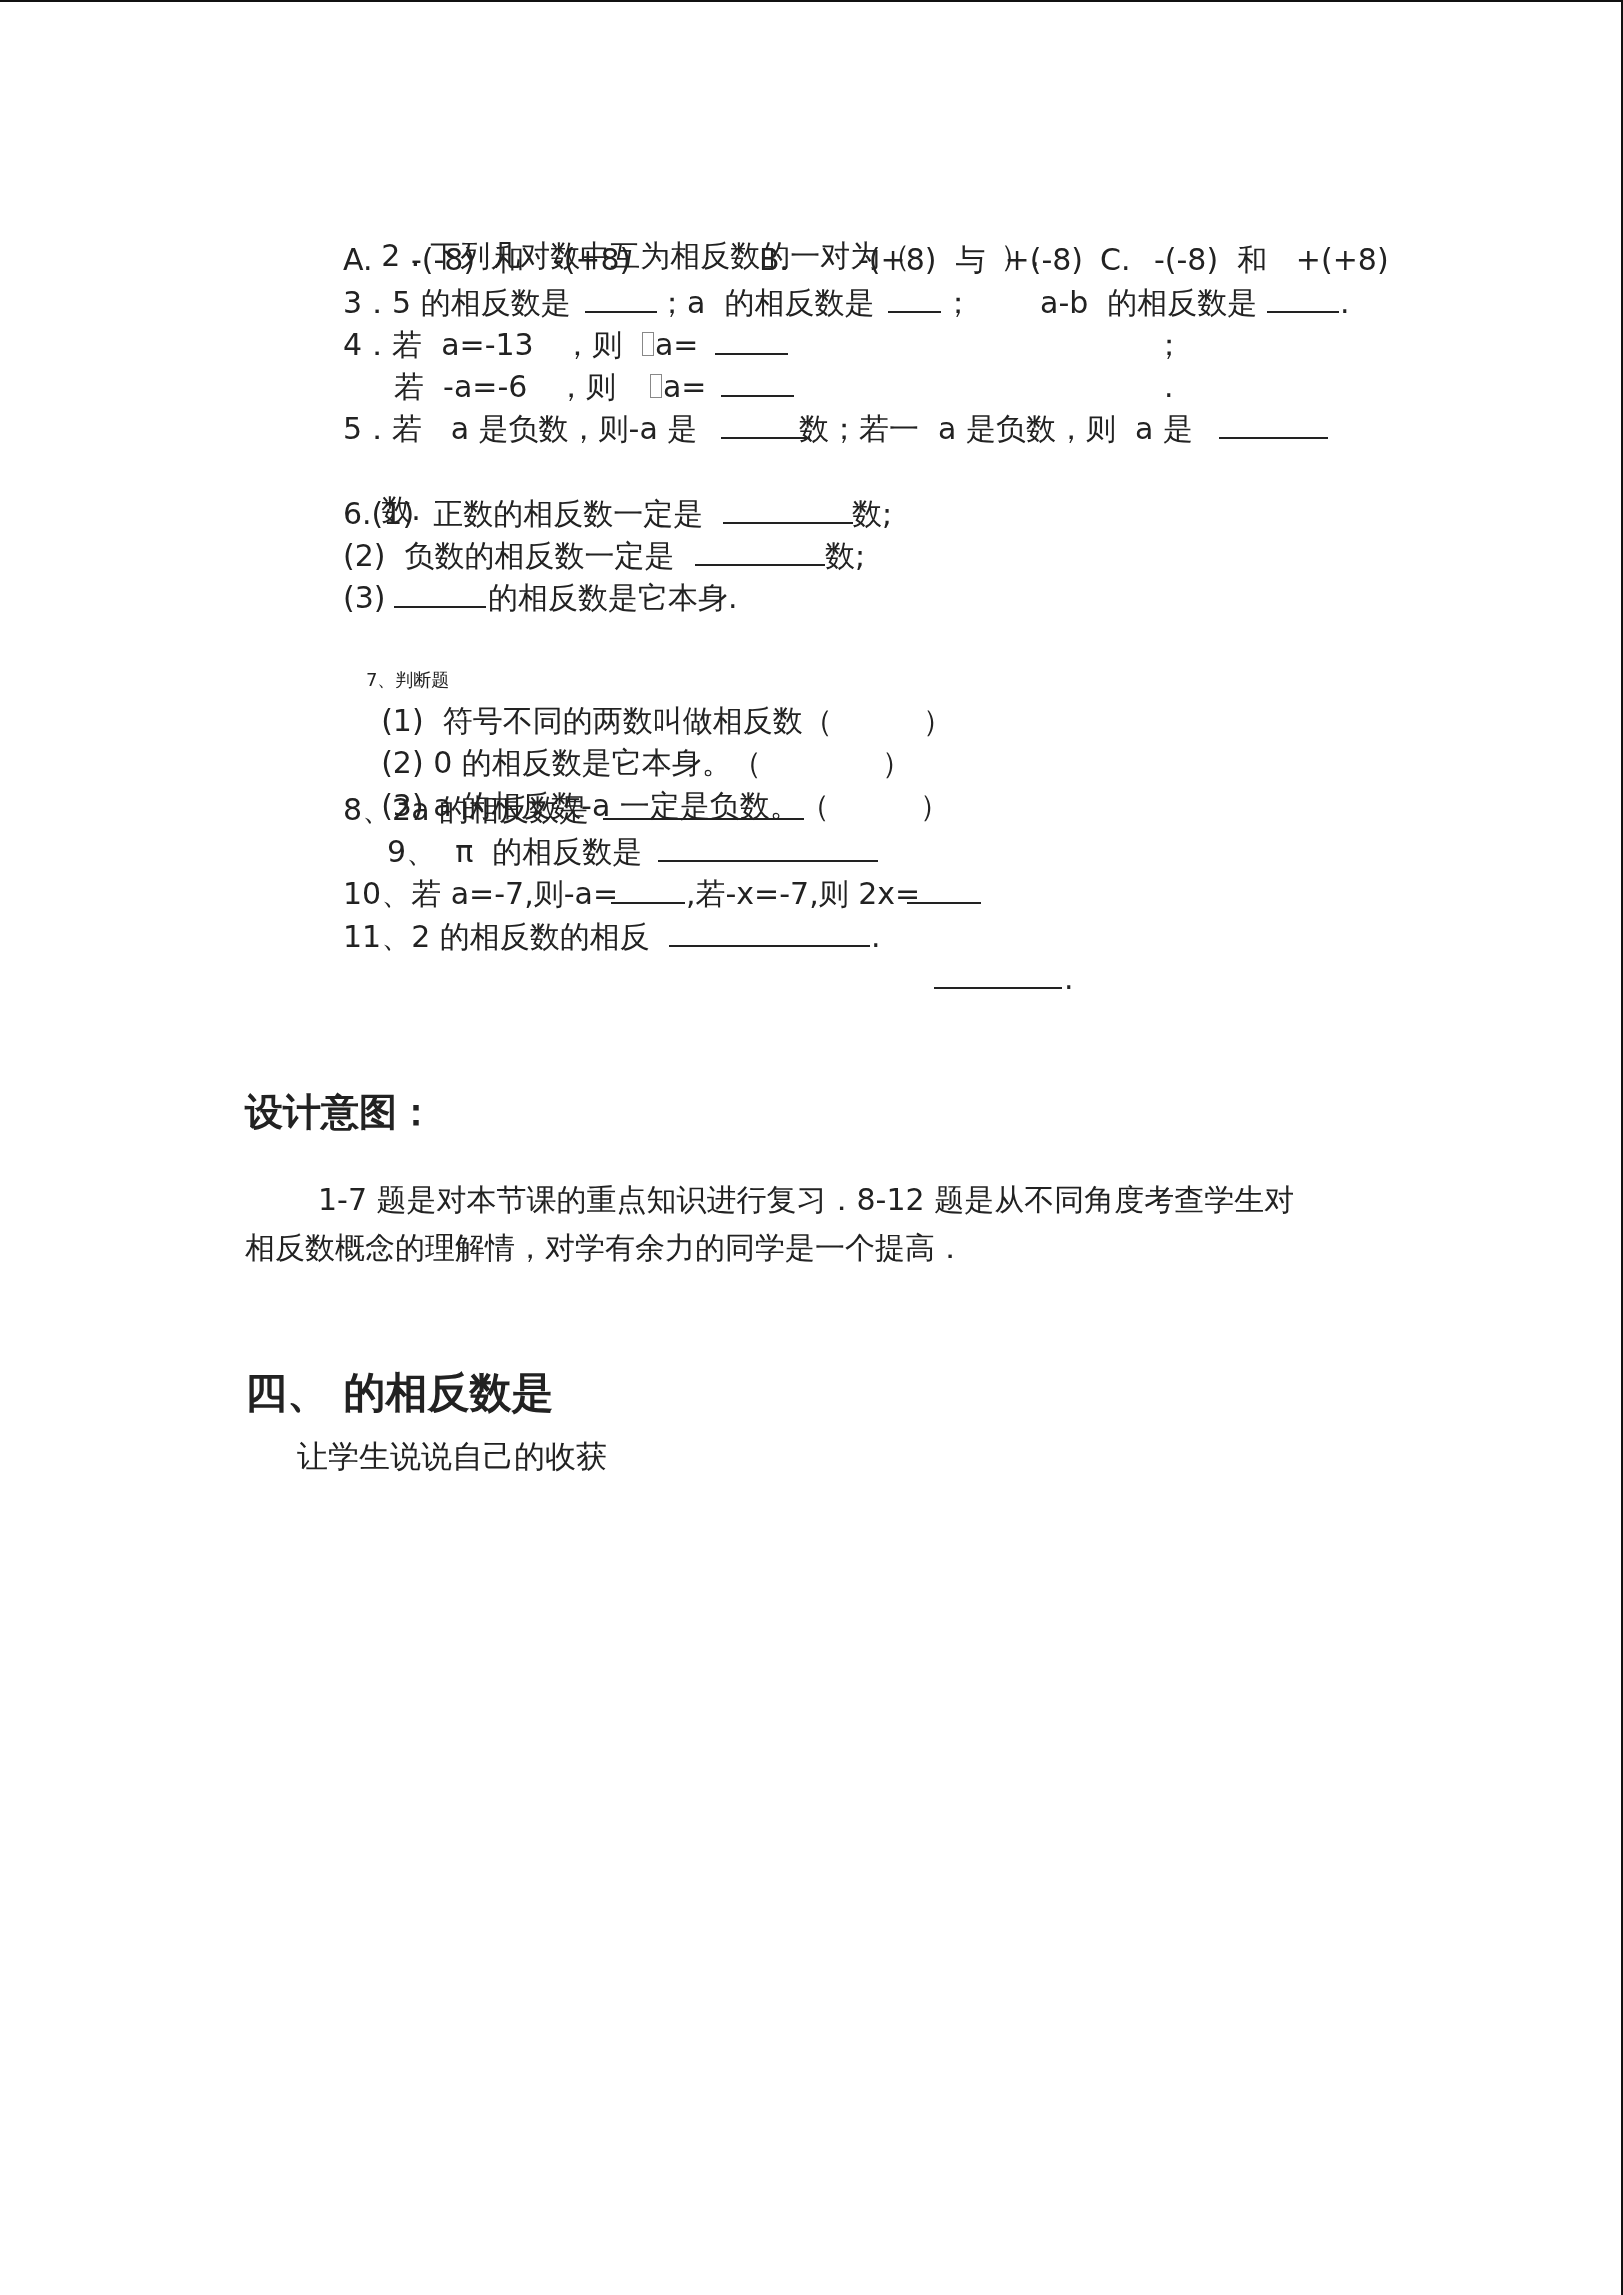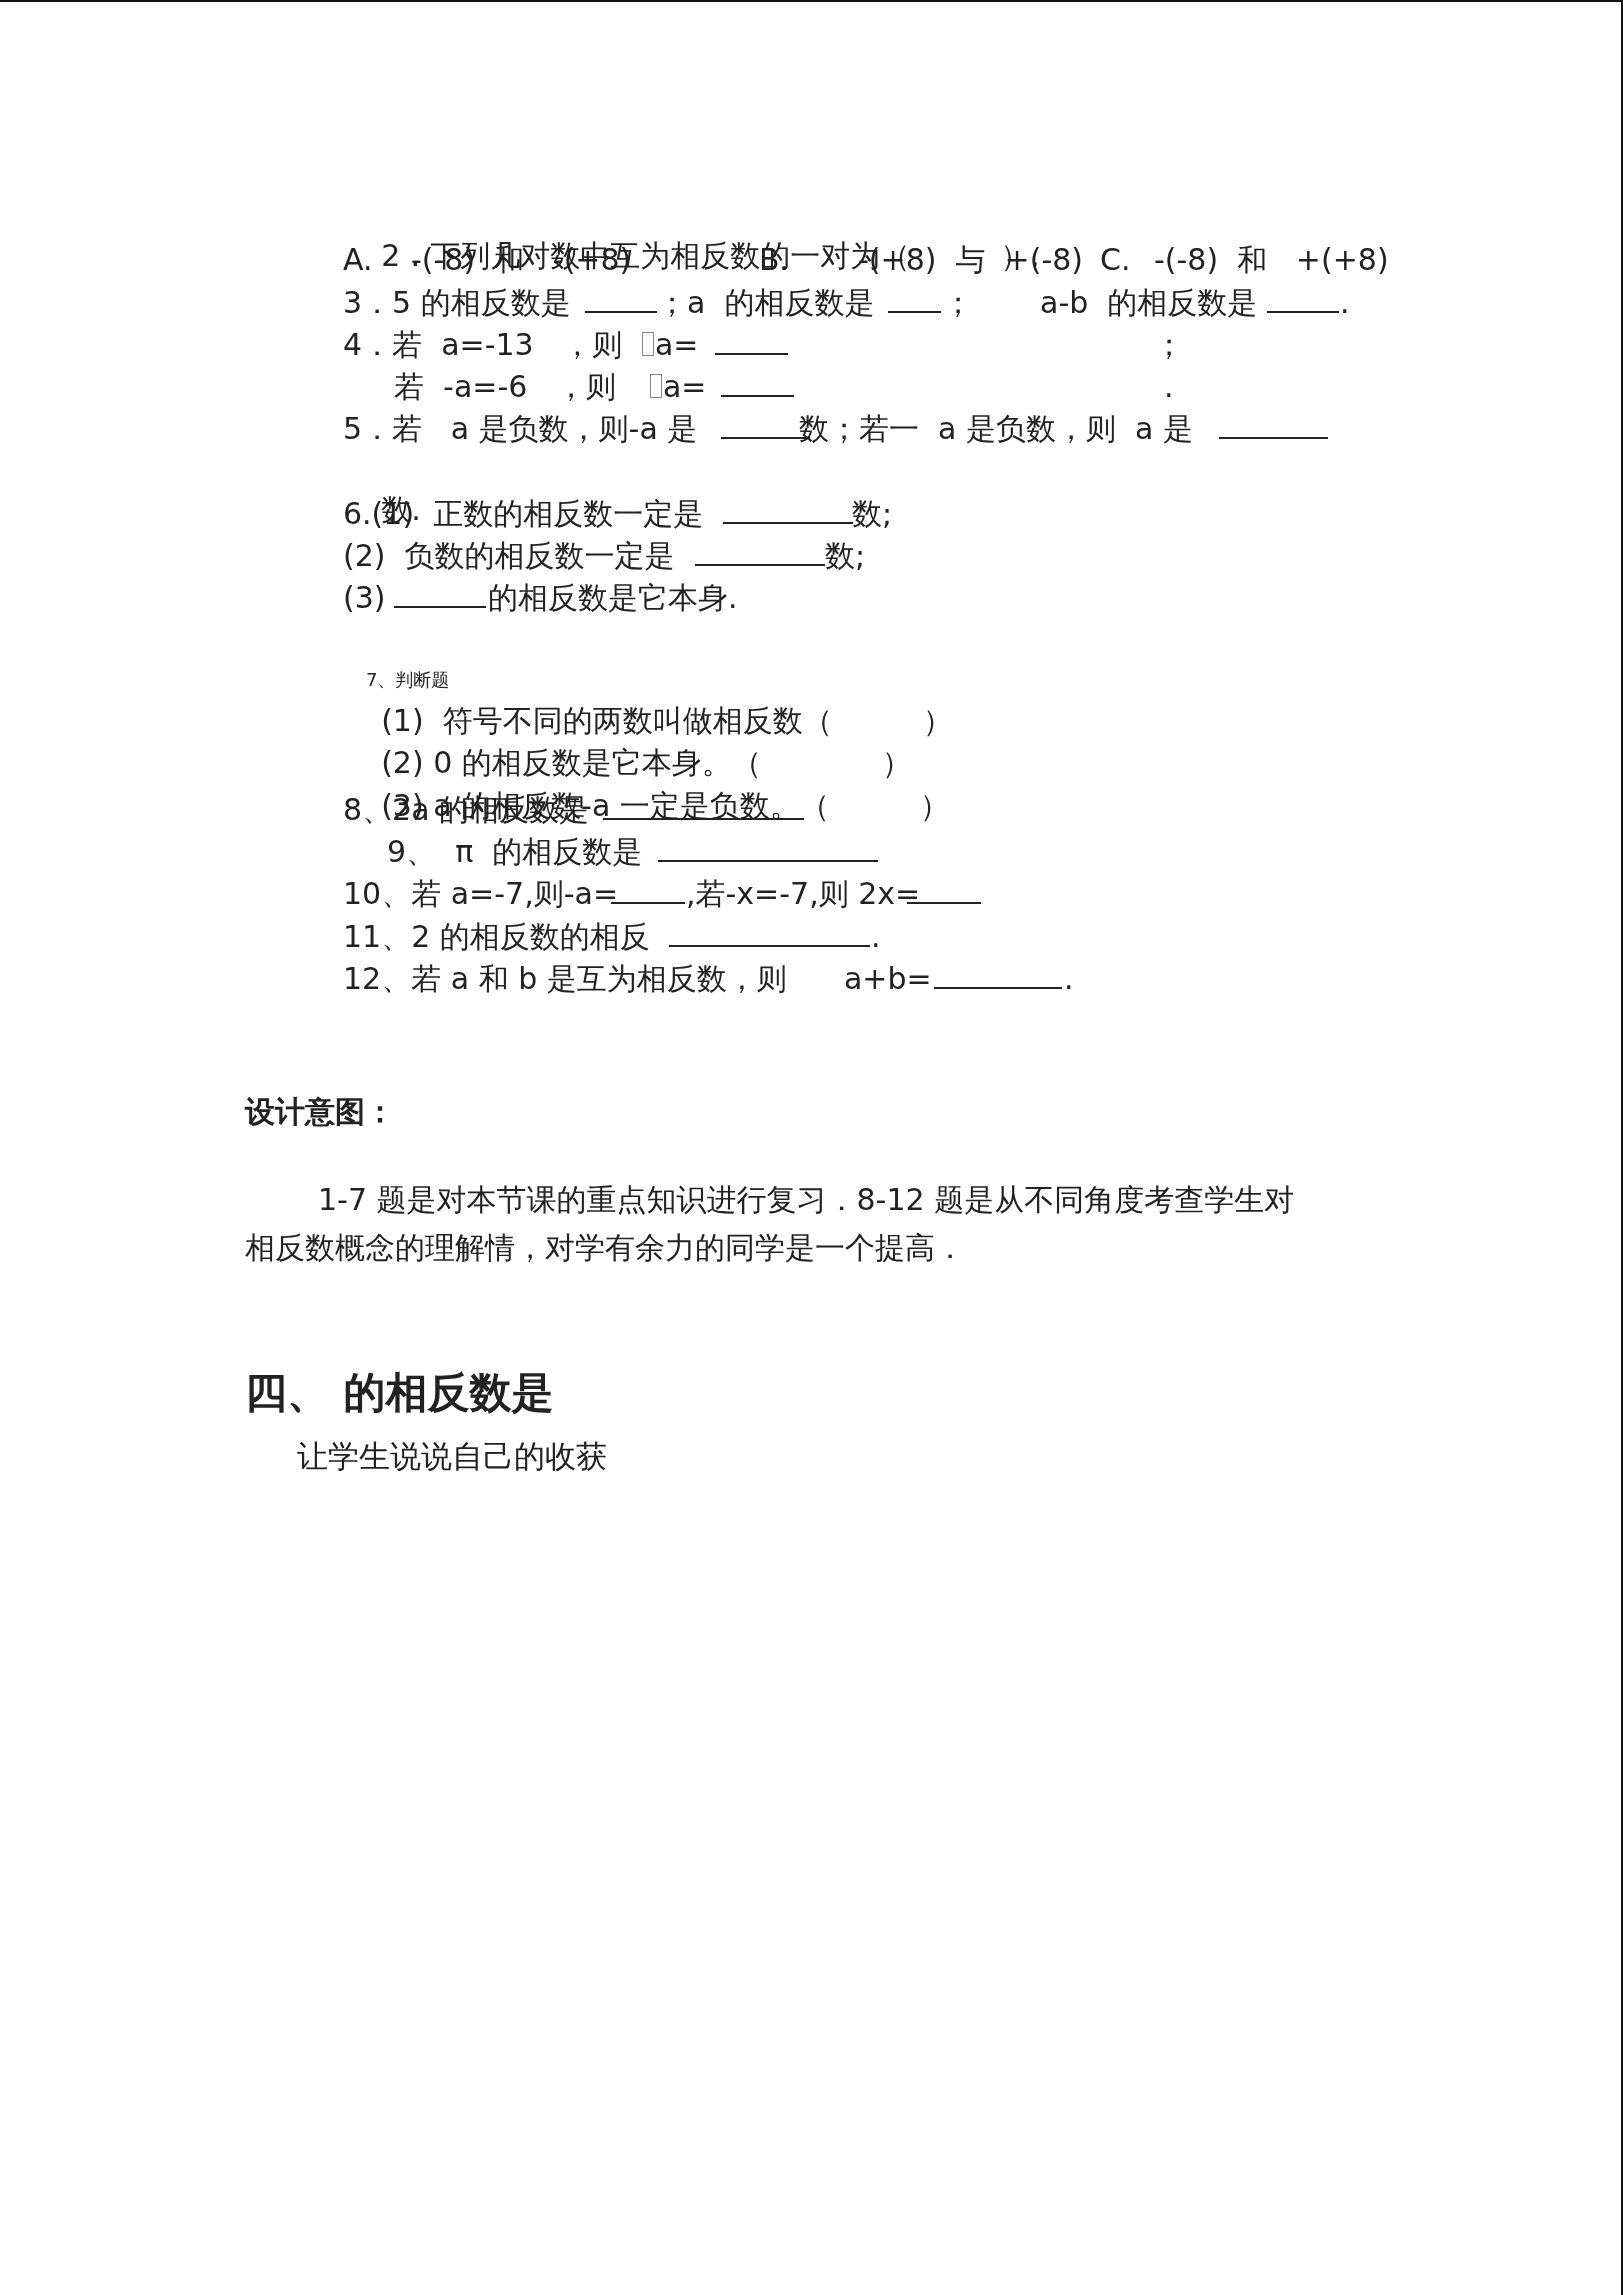--- a/index.html
+++ b/index.html
@@ -160,26 +160,25 @@
     <span class="seg blank" style="left:564px; width:74px;"></span>
   </div>
 
   <div class="line" style="left:343px; top:918px; width:682px;">
     <span class="seg" style="left:0px;">11、2 的相反数的相反</span>
     <span class="seg blank" style="left:326px; width:201px;"></span>
     <span class="seg" style="left:528px;">.</span>
   </div>
 
   <div class="line" style="left:343px; top:960px; width:818px;">
-    <span class="seg" style="left:0px;">12、若 a 和 b 是互为相反数，则      a+b=</span>
     <span class="seg blank" style="left:591px; width:128px;"></span>
     <span class="seg" style="left:721px;">.</span>
   </div>
 
-  <div class="heading-bold" style="left:245px; top:1093px; font-size:30px; line-height:38px;">设计意图：</div>
+  <div class="heading-bold" style="left:245px; top:1093px; font-size:38px; line-height:38px;">设计意图：</div>
   <div class="para" style="left:318px; top:1181px;">1-7 题是对本节课的重点知识进行复习．8-12 题是从不同角度考查学生对</div>
   <div class="para" style="left:245px; top:1229px;">相反数概念的理解情，对学有余力的同学是一个提高．</div>
 
   <div class="heading-bold" style="left:245px; top:1367px; font-size:42px; line-height:52px;">四、 的相反数是</div>
   <div class="para" style="left:297px; top:1437px; font-size:31px;text-align:right;">让学生说说自己的收获</div>
 
 </div>
 
 
 </body></html>

